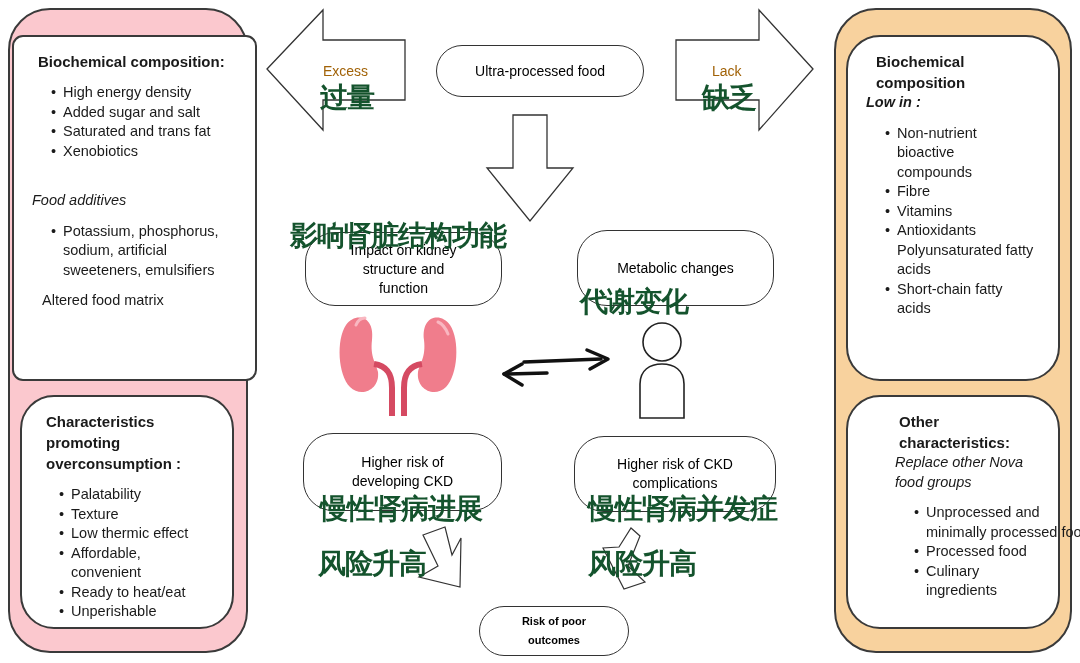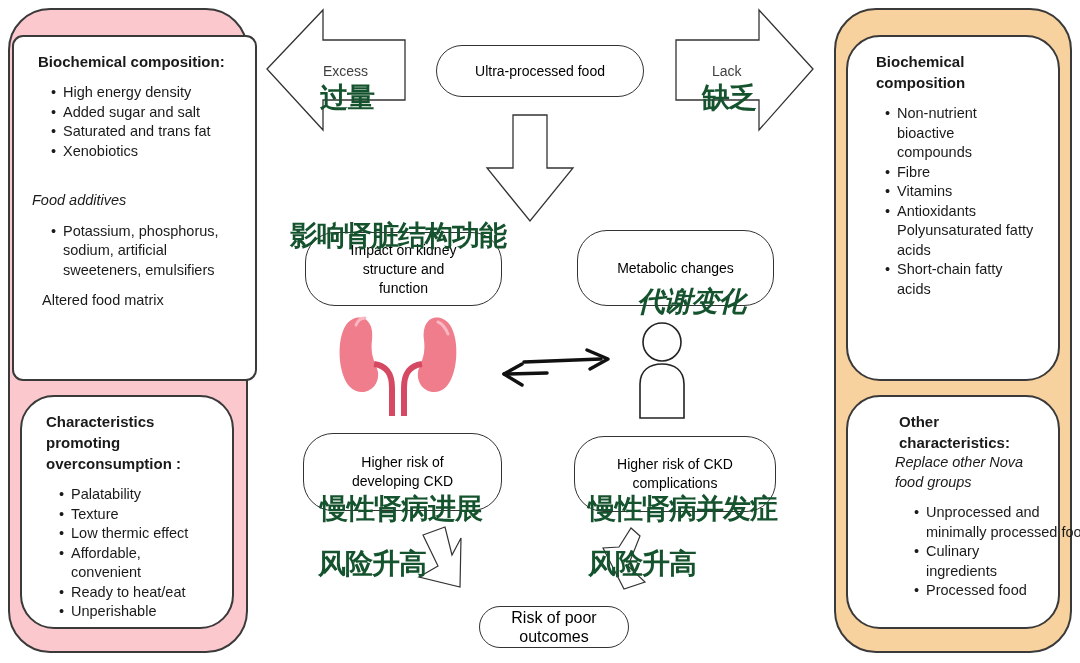--- a/index.html
+++ b/index.html
@@ -12,21 +12,21 @@
   .inner h3 { margin:0; font-size:15px; font-weight:bold; line-height:21px; }
   .inner .sub { font-style:italic; }
   .inner .subb { font-style:italic; font-weight:bold; }
   .inner ul { list-style:none; margin:11px; padding:0 0 0 8px; }
   .inner li { position:relative; padding-left:12px; }
   .inner li::before { content:"\2022"; position:absolute; left:0; top:0; }
   .inner .plain { padding-left:10px; }
   .inner .gap { height:19px; }
   .pill { position:absolute; border:1.5px solid #333; border-radius:30px; background:#fff; box-sizing:border-box; display:flex; align-items:center; justify-content:center; text-align:center; font-size:14px; line-height:19px; color:#000000; }
   .cn { position:absolute; color:#14532d; font-family:"DejaVu Serif", serif; font-weight:bold; font-size:28px; letter-spacing:-1px; line-height:32px; white-space:nowrap; }
-  .arrowlabel { position:absolute; font-size:14px; color:#404040; }
+  .arrowlabel { position:absolute; font-size:14px; color:#a16207; }
   svg.shape { position:absolute; left:0; top:0; }
 </style>
 </head>
 <body>
 
 <div class="outer left"></div>
 <div class="inner" style="left:12px;top:35px;width:245px;height:346px;border-radius:11px;">
   <h3 style="padding-left:6px;">Biochemical composition:</h3>
   <ul>
     <li>High energy density</li>
@@ -49,35 +49,36 @@
     <li>Low thermic effect</li>
     <li style="width:110px;">Affordable, convenient</li>
     <li>Ready to heat/eat</li>
     <li>Unperishable</li>
   </ul>
 </div>
 
 <div class="outer right"></div>
 <div class="inner" style="left:846px;top:35px;width:214px;height:346px;">
   <h3 style="padding-left:10px;width:140px;">Biochemical composition</h3>
+  <div class="subb">Low in :</div>
   <ul>
     <li>Non-nutrient bioactive compounds</li>
     <li>Fibre</li>
     <li>Vitamins</li>
     <li style="width:170px;">Antioxidants Polyunsaturated fatty acids</li>
     <li>Short-chain fatty acids</li>
   </ul>
 </div>
 <div class="inner" style="left:846px;top:395px;width:214px;height:234px;padding-left:47px;">
   <h3 style="padding-left:4px;">Other characteristics:</h3>
   <div class="sub">Replace other Nova food groups</div>
   <ul>
     <li style="width:170px;">Unprocessed and minimally processed food</li>
+    <li>Processed food</li>
     <li>Culinary ingredients</li>
-    <li>Processed food</li>
   </ul>
 </div>
 
 <svg class="shape" width="1080" height="663">
   <polygon points="267,69 323,10 323,40 405,40 405,100 323,100 323,130" fill="#fff" stroke="#333" stroke-width="1.3"></polygon>
   <polygon points="813,69 759,10 759,40 676,40 676,100 759,100 759,130" fill="#fff" stroke="#333" stroke-width="1.3"></polygon>
   <polygon points="513,115 547,115 547,168 573,168 530,221 487,168 513,168" fill="#fff" stroke="#333" stroke-width="1.3"></polygon>
   <polygon points="423,535 445,527 452,555 461,538 460,587 419,577 438,566" fill="#fff" stroke="#333" stroke-width="1.2"></polygon>
   <polygon points="619,547 631,528 640,536 628,566 645,582 624,589 603,548" fill="#fff" stroke="#333" stroke-width="1.2"></polygon>
 
@@ -107,23 +108,23 @@
 <span class="cn" style="left:320px;top:82px;">过量</span>
 <span class="arrowlabel" style="left:712px;top:63px;text-align:center;">Lack</span>
 <span class="cn" style="left:702px;top:82px;">缺乏</span>
 
 <div class="pill" style="left:436px;top:45px;width:208px;height:52px;">Ultra-processed food</div>
 
 <div class="pill" style="left:305px;top:232px;width:197px;height:74px;padding:0 36px;">Impact on kidney structure and function</div>
 <span class="cn" style="left:290px;top:220px;">影响肾脏结构功能</span>
 
 <div class="pill" style="left:577px;top:230px;width:197px;height:76px;">Metabolic changes</div>
-<span class="cn" style="left:637px;top:286px;font-style:italic;">代谢变化</span>
+<span class="cn" style="left:580px;top:286px;">代谢变化</span>
 
 <div class="pill" style="left:303px;top:433px;width:199px;height:78px;padding:0 40px;">Higher risk of developing CKD</div>
 <span class="cn" style="left:320px;top:493px;">慢性肾病进展</span>
 <span class="cn" style="left:318px;top:548px;">风险升高</span>
 
 <div class="pill" style="left:574px;top:436px;width:202px;height:76px;padding:0 30px;">Higher risk of CKD complications</div>
 <span class="cn" style="left:588px;top:493px;">慢性肾病并发症</span>
 <span class="cn" style="left:588px;top:548px;">风险升高</span>
 
-<div class="pill" style="left:479px;top:606px;width:150px;height:42px;font-weight:normal;font-size:16px;padding:0 22px;">Risk of poor outcomes</div>
+<div class="pill" style="left:479px;top:606px;width:150px;height:50px;font-weight:bold;font-size:11px;padding:0 22px;">Risk of poor outcomes</div>
 
 </body></html>

